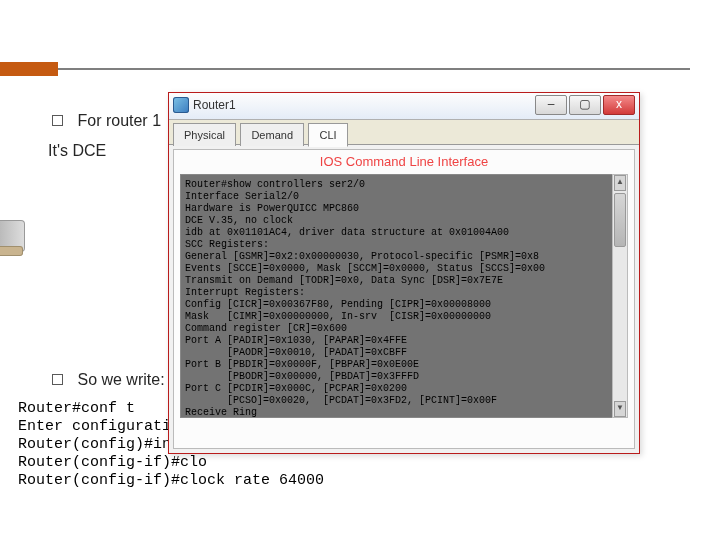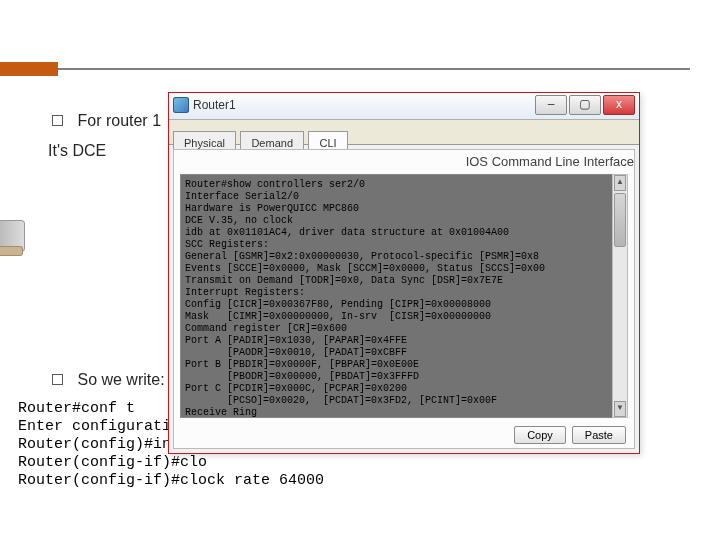--- a/index.html
+++ b/index.html
@@ -19,24 +19,24 @@
   .win{position:absolute;left:168px;top:92px;width:470px;height:360px;border:1px solid #b91c1c;background:#f1f1f1;box-shadow:2px 2px 6px rgba(0,0,0,.15)}
   .win-chrome{height:26px;background:linear-gradient(#fdfdfd,#e4ecf7);border-bottom:1px solid #b0b0b0;position:relative}
   .win-ico{position:absolute;left:4px;top:4px;width:16px;height:16px;border-radius:3px;background:linear-gradient(135deg,#7ec3e6,#3a7bbf);box-shadow:inset 0 0 0 1px #2a5a90}
   .win-title{position:absolute;left:24px;top:5px;font-size:12px;color:#333}
   .win-btns{position:absolute;right:4px;top:2px;display:flex;gap:2px}
   .wbtn{width:30px;height:18px;border-radius:2px;font-size:12px;text-align:center;line-height:16px;border:1px solid #888;color:#333}
   .wmin{background:linear-gradient(#f7f7f7,#d8d8d8)}
   .wmax{background:linear-gradient(#f7f7f7,#d8d8d8)}
   .wcls{background:linear-gradient(#f48a8a,#d23a3a);color:#fff;border-color:#a12a2a}
   .tabs{height:24px;background:#ece9d8;border-bottom:1px solid #999;padding-left:4px}
-  .tab{display:inline-block;height:22px;line-height:22px;font-size:11px;color:#333;padding:0 10px;border:1px solid #999;border-bottom:none;margin-top:10px;background:#efefef;position:relative;top:1px}
+  .tab{display:inline-block;height:22px;line-height:22px;font-size:11px;color:#333;padding:0 10px;border:1px solid #999;border-bottom:none;margin-top:2px;background:#efefef;position:relative;top:1px}
   .tab.active{background:#fcfcfc;border-bottom:1px solid #fcfcfc;font-weight:normal}
   .panel{background:#fcfcfc;border:1px solid #bbb;margin:4px;height:calc(100% - 62px);position:relative}
-  .panel-title{text-align:right;font-size:13px;padding:4px 0;color:#404040}
+  .panel-title{text-align:center;font-size:13px;padding:4px 0;color:#ef4444}
   .cli{position:absolute;left:6px;right:6px;top:24px;bottom:30px;border:1px solid #888;background:#737373;font-family:"Courier New",monospace;font-size:10px;line-height:12px;color:#000;padding:4px;white-space:pre;overflow:hidden}
   .cli-scroll{position:absolute;right:6px;top:24px;bottom:30px;width:14px;background:#e8e8e8;border:1px solid #bbb}
   .cli-thumb{position:absolute;left:1px;right:1px;top:18px;height:52px;background:linear-gradient(#d6d6d6,#b5b5b5);border:1px solid #999;border-radius:2px}
   .cli-sb-btn{position:absolute;left:1px;right:1px;height:14px;background:#d6d6d6;border:1px solid #999;font-size:8px;text-align:center;line-height:12px;color:#555}
   .panel-btns{position:absolute;right:8px;bottom:4px;display:flex;gap:6px}
   .pbtn{font-size:11px;border:1px solid #8a8a8a;background:linear-gradient(#fdfdfd,#e3e3e3);padding:2px 12px;border-radius:2px}
   .gut{position:absolute;left:0;top:220px;width:24px;height:30px;background:linear-gradient(90deg,#bbb,#ddd);border:1px solid #999;border-left:none;border-radius:0 4px 4px 0}
   .gut2{position:absolute;left:0;top:246px;width:22px;height:8px;background:#c9b48f;border:1px solid #a08f6d;border-left:none;border-radius:0 3px 3px 0}
 </style>
 </head>
@@ -102,19 +102,15 @@
 Port B [PBDIR]=0x0000F, [PBPAR]=0x0E00E
        [PBODR]=0x00000, [PBDAT]=0x3FFFD
 Port C [PCDIR]=0x000C, [PCPAR]=0x0200
        [PCSO]=0x0020,  [PCDAT]=0x3FD2, [PCINT]=0x00F
 Receive Ring</div>
       <div class="cli-scroll">
         <div class="cli-sb-btn" style="top:0">▲</div>
         <div class="cli-thumb"></div>
         <div class="cli-sb-btn" style="bottom:0">▼</div>
       </div>
-      <div class="panel-btns">
-        <div class="pbtn">Copy</div>
-        <div class="pbtn">Paste</div>
-      </div>
     </div>
   </div>
 </div>
 
 </body></html>

